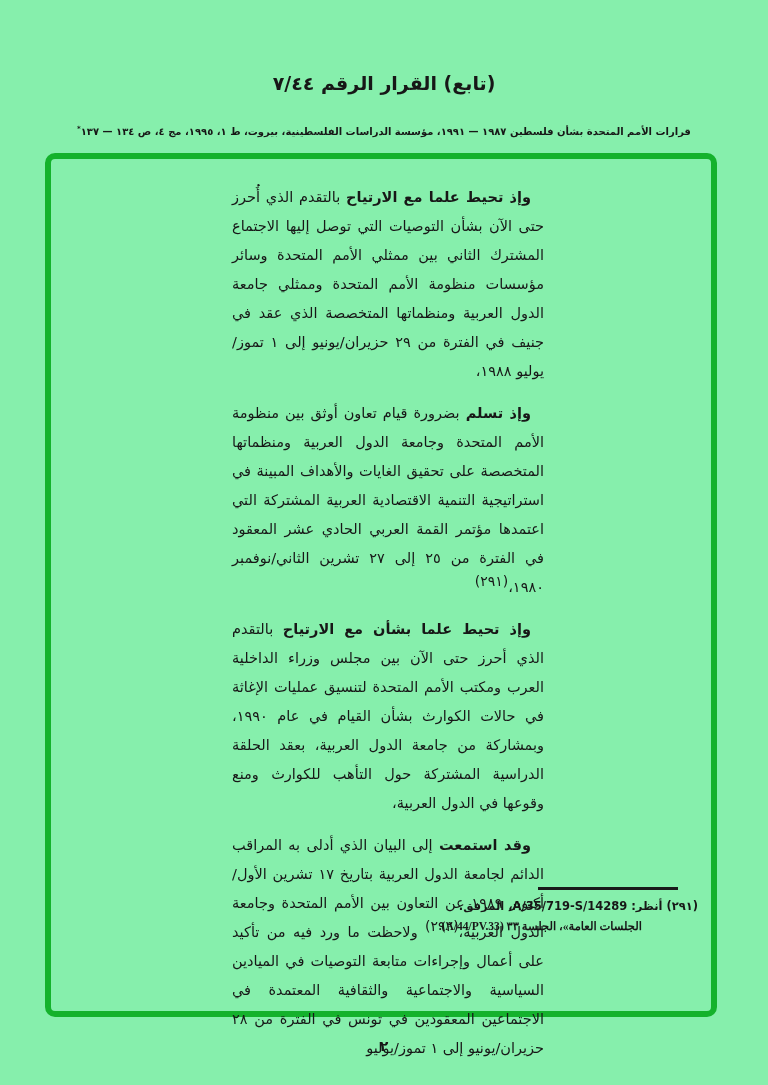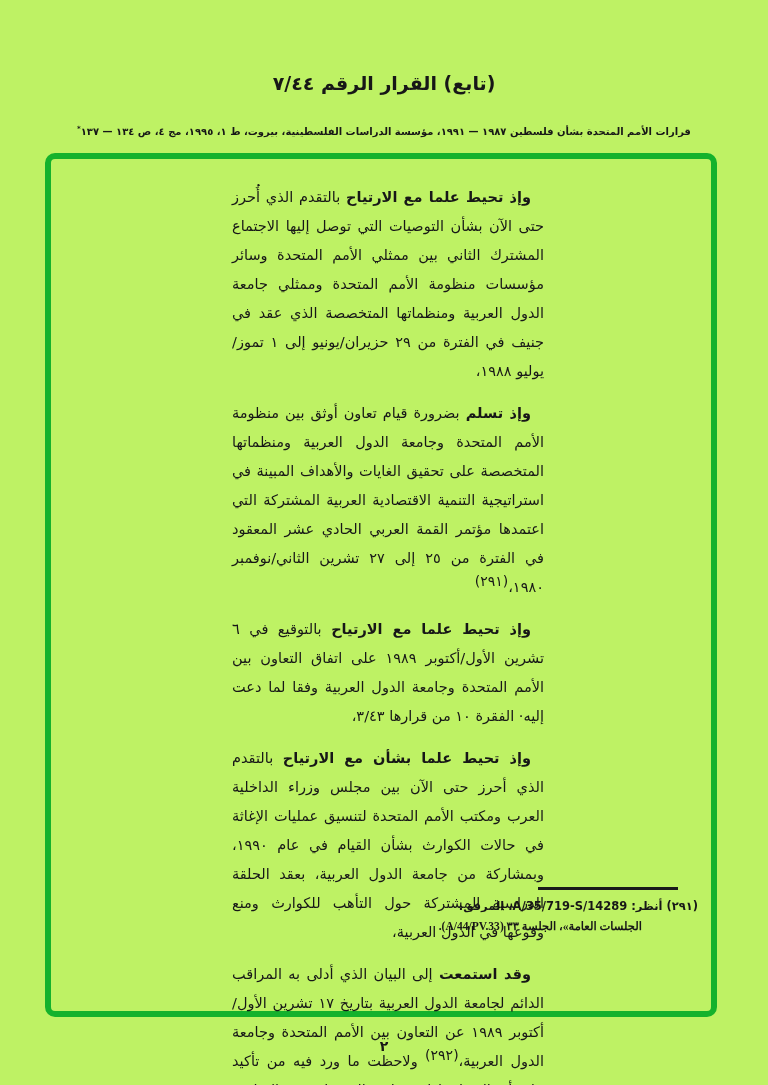--- a/index.html
+++ b/index.html
@@ -1,21 +1,21 @@
 <!DOCTYPE html>
 <html lang="ar"><head>
 <meta charset="utf-8">
 <style>
   html,body{margin:0;padding:0;}
   body{
     width:768px;height:1085px;background:#ffffff;position:relative;overflow:hidden;
     font-family:"DejaVu Sans",sans-serif;color:#171717;
     -webkit-font-smoothing:antialiased;
   }
-  .page{position:absolute;inset:0;background:#bef264;}
+  .page{position:absolute;inset:0;background:#86efac;}
 
   .title{
     position:absolute;top:72px;left:0;width:100%;
     text-align:center;direction:rtl;
     font-size:19px;font-weight:bold;letter-spacing:0;
   }
   .source{
     position:absolute;top:125px;left:0;width:100%;
     text-align:center;direction:rtl;
     font-size:10px;font-weight:bold;white-space:nowrap;
@@ -62,21 +62,20 @@
 
   <div class="title">(تابع) القرار الرقم ٧/٤٤</div>
 
   <div class="source"><span>قرارات الأمم المتحدة بشأن فلسطين ١٩٨٧ — ١٩٩١، مؤسسة الدراسات الفلسطينية، بيروت، ط ١، ١٩٩٥، مج ٤، ص ١٣٤ — ١٣٧</span><sup>*</sup></div>
 
   <div class="frame" style="border-color: rgb(20, 178, 44);"></div>
 
   <div class="body-text">
       <p class="para"><b>وإذ تحيط علما مع الارتياح</b><span> بالتقدم الذي أُحرز حتى الآن بشأن التوصيات التي توصل إليها الاجتماع المشترك الثاني بين ممثلي الأمم المتحدة وسائر مؤسسات منظومة الأمم المتحدة وممثلي جامعة الدول العربية ومنظماتها المتخصصة الذي عقد في جنيف في الفترة من ٢٩ حزيران/يونيو إلى ١ تموز/يوليو ١٩٨٨،</span></p>
       <p class="para"><b>وإذ تسلم</b><span> بضرورة قيام تعاون أوثق بين منظومة الأمم المتحدة وجامعة الدول العربية ومنظماتها المتخصصة على تحقيق الغايات والأهداف المبينة في استراتيجية التنمية الاقتصادية العربية المشتركة التي اعتمدها مؤتمر القمة العربي الحادي عشر المعقود في الفترة من ٢٥ إلى ٢٧ تشرين الثاني/نوفمبر ١٩٨٠،</span><sup>(٢٩١)</sup></p>
-      <p class="para"><b>وإذ تحيط علما مع الارتياح</b><span> بالتوقيع في ٦ تشرين الأول/أكتوبر ١٩٨٩ على اتفاق التعاون بين الأمم المتحدة وجامعة الدول العربية وفقا لما دعت إليه· الفقرة ١٠ من قرارها ٣/٤٣،</span></p>
       <p class="para"><b>وإذ تحيط علما بشأن مع الارتياح</b><span> بالتقدم الذي أحرز حتى الآن بين مجلس وزراء الداخلية العرب ومكتب الأمم المتحدة لتنسيق عمليات الإغاثة في حالات الكوارث بشأن القيام في عام ١٩٩٠، وبمشاركة من جامعة الدول العربية، بعقد الحلقة الدراسية المشتركة حول التأهب للكوارث ومنع وقوعها في الدول العربية،</span></p>
       <p class="para"><b>وقد استمعت</b><span> إلى البيان الذي أدلى به المراقب الدائم لجامعة الدول العربية بتاريخ ١٧ تشرين الأول/أكتوبر ١٩٨٩ عن التعاون بين الأمم المتحدة وجامعة الدول العربية،</span><sup>(٢٩٢)</sup><span> ولاحظت ما ورد فيه من تأكيد على أعمال وإجراءات متابعة التوصيات في الميادين السياسية والاجتماعية والثقافية المعتمدة في الاجتماعين المعقودين في تونس في الفترة من ٢٨ حزيران/يونيو إلى ١ تموز/يوليو</span></p>
     </div>
 
   <div class="fn-sep"></div>
 
   <div class="footnotes">
       <div class="footnote">
         <div class="fn-line">(٢٩١) أنظر: A/35/719-S/14289، المرفق.</div>
       </div>

